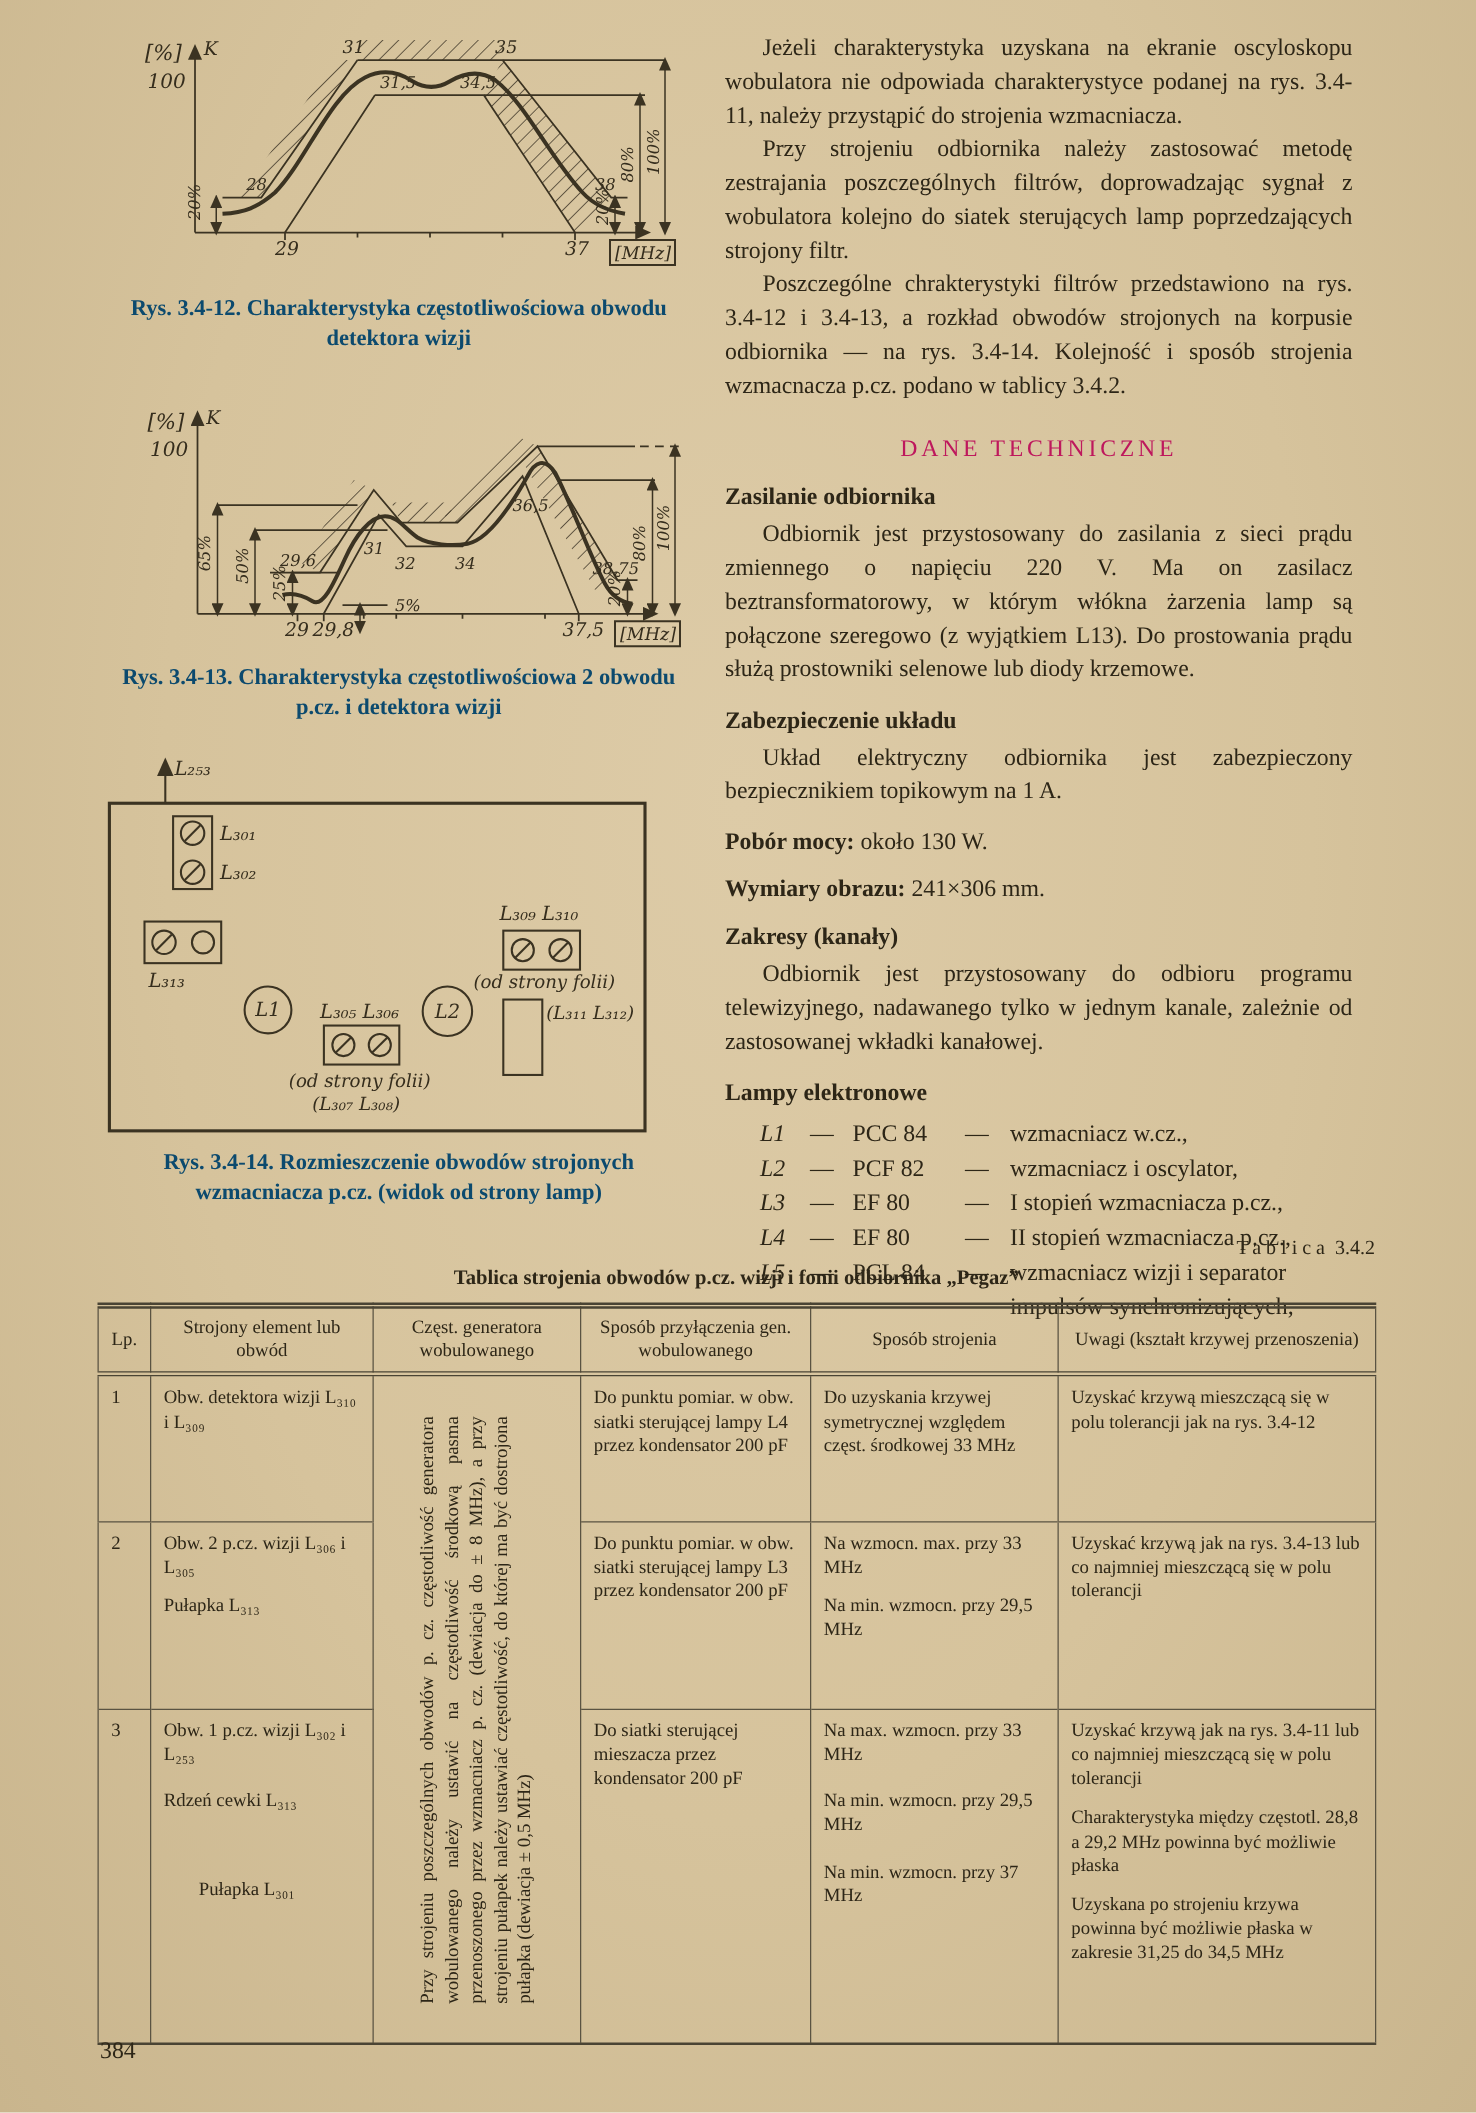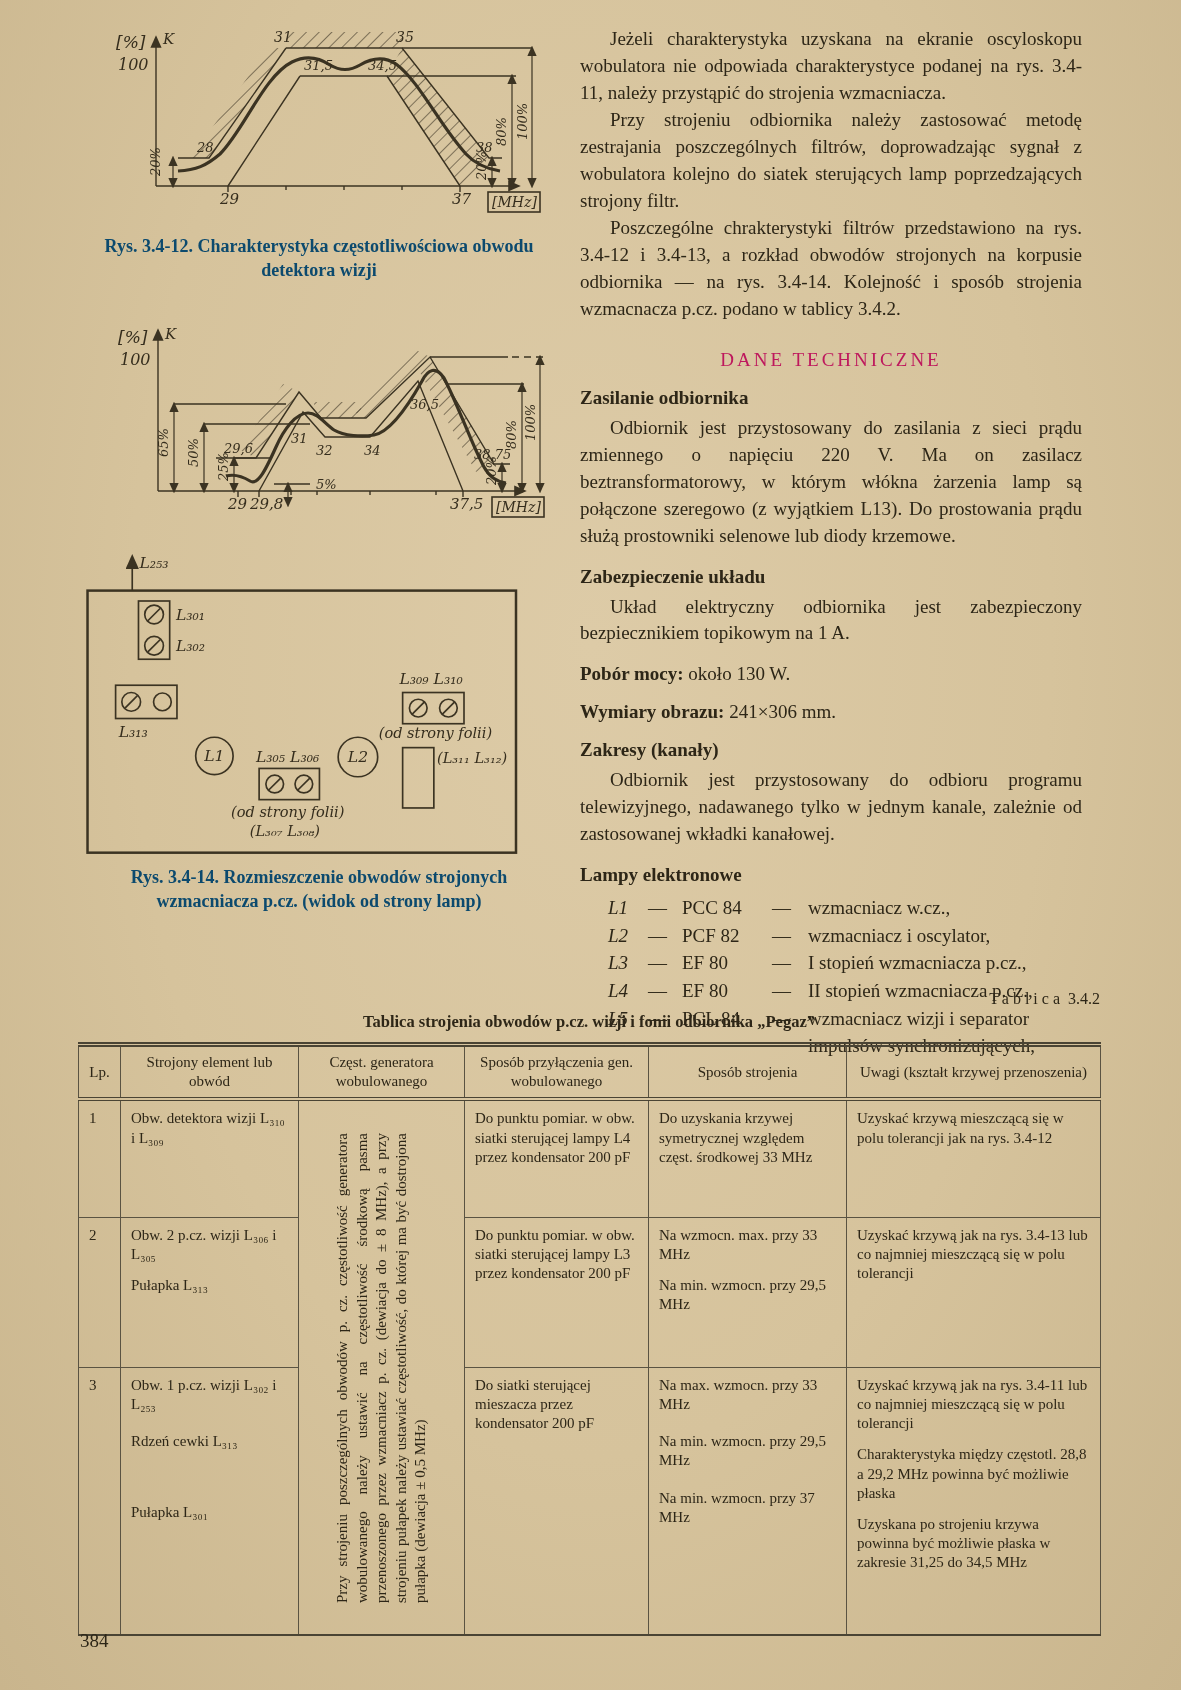--- a/index.html
+++ b/index.html
@@ -47,21 +47,21 @@
     border-left:1px solid #5a5342;border-right:1px solid #5a5342;
     vertical-align:top;padding:8px 10px;text-align:left;font-weight:normal;
   }
   table.tuning th{vertical-align:middle;text-align:center;padding:6px 8px;}
   table.tuning thead tr{border-bottom:4px double #4a4434;}
   table.tuning tbody tr{border-top:1px solid #5a5342;}
   td.lp-cell{text-align:center;}
   .cell-par{margin:0;}
   .cell-par + .cell-par{margin-top:12px;}
   .cell-par.gap-xl{margin-top:18px;}
-  .cell-par.gap-xxl{margin-top:52px;}
+  .cell-par.gap-xxl{margin-top:52px;margin-left:28px;}
   td.vert-cell{position:relative;padding:0;}
   .vert-text{
     position:absolute;top:50%;left:50%;width:470px;
     transform:translate(-50%,-50%) rotate(-90deg);
     font-size:15px;line-height:1.3;text-align:justify;
   }
   .page-num{position:absolute;left:80px;top:1630px;font-size:19px;}
   
   .fig text{fill:#352d1d;font-family:"DejaVu Serif","Liberation Serif",serif;font-style:italic;}
 </style>
@@ -176,20 +176,21 @@
       <text x="213" y="134" font-size="13">31</text>
       <text x="238" y="146" font-size="13">32</text>
       <text x="286" y="146" font-size="13">34</text>
       <text x="332" y="100" font-size="13">36,5</text>
       <text x="396" y="150" font-size="13">38,75</text>
       <text x="150" y="200" font-size="15">29</text>
       <text x="172" y="200" font-size="15">29,8</text>
       <text x="372" y="200" font-size="15">37,5</text>
       <text x="418" y="203" font-size="14">[MHz]</text>
     </svg>
+    <div class="fig-caption">Rys. 3.4-13. Charakterystyka częstotliwościowa 2 obwodu p.cz. i detektora wizji</div>
   </div>
 
   <div class="fig" style="margin-top:24px;">
     <svg width="460" height="312" viewBox="0 0 440 300">
       <defs>
         <marker id="a3" markerWidth="9" markerHeight="8" refX="7" refY="4" orient="auto-start-reverse">
           <path d="M0,0 L9,4 L0,8 z" fill="#3b3322"></path>
         </marker>
       </defs>
       <g stroke="#3b3322" fill="none" stroke-width="1.6">

